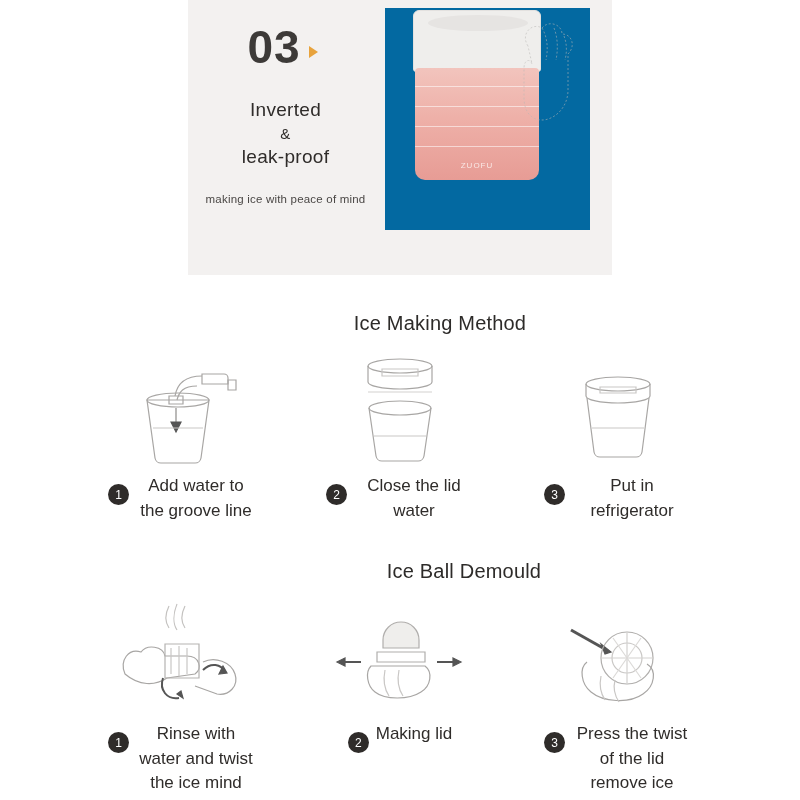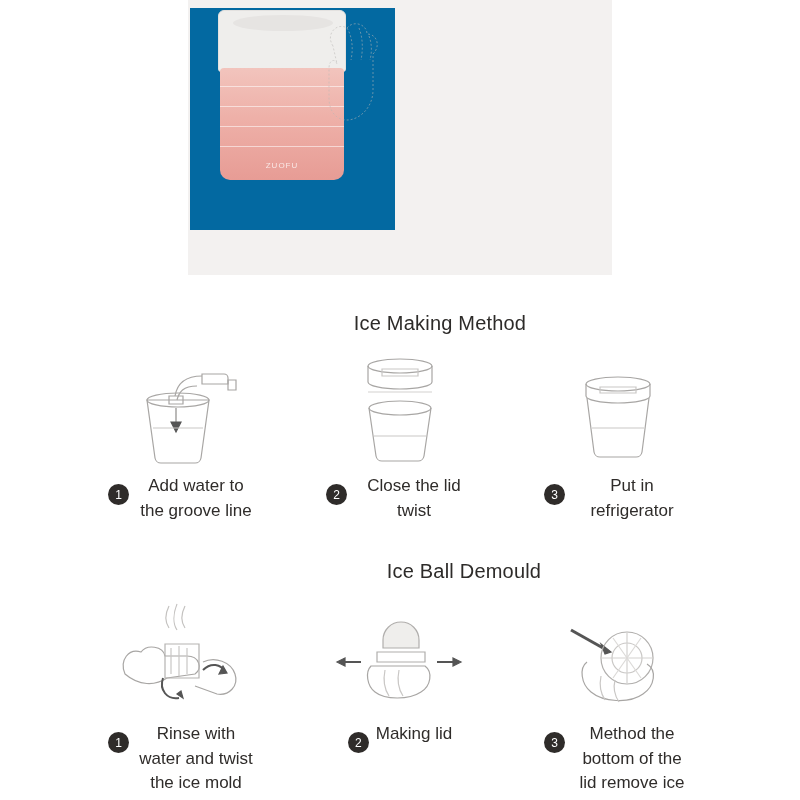--- a/index.html
+++ b/index.html
@@ -212,20 +212,32 @@
     color: #2f2c2a;
     text-align: center;
     max-width: 120px;
   }
   svg.art { position: absolute; left: 0; top: 0; width: 100%; height: 100%; }
 </style>
 </head>
 <body>
 
 <div class="feature-panel">
+  <div class="feature-left">
+    <div class="feature-number-row">
+      <div class="feature-number">03</div>
+      <div class="feature-arrow"></div>
+    </div>
+    <div class="feature-title">
+      <span>Inverted</span>
+      <span class="amp">&amp;</span>
+      <span>leak-proof</span>
+    </div>
+    <div class="feature-sub">making ice with peace of mind</div>
+  </div>
 
   <div class="feature-right">
     <div class="photo">
       <div class="cup-photo">
         <div class="cup-lid">
           <div class="cup-lid-top"></div>
         </div>
         <div class="cup-body">
           <div class="cup-ring" style="top:18px"></div>
           <div class="cup-ring" style="top:38px"></div>
@@ -278,21 +290,21 @@
         <path d="M43 14 v16 a32 7 0 0 0 64 0 v-16"></path>
         <path d="M57 17 h36 v7 h-36 z" stroke="#c9c7c5"></path>
         <path d="M43 40 h64" stroke="#d3d1cf"></path>
         <ellipse cx="75" cy="56" rx="31" ry="7"></ellipse>
         <path d="M44 56 l7 48 a6 6 0 0 0 6 5 h36 a6 6 0 0 0 6 -5 l7 -48"></path>
         <path d="M49 84 h52" stroke="#c9c7c5"></path>
       </svg>
     </div>
     <div class="step-caption">
       <div class="step-badge">2</div>
-      <div class="step-text">Close the lid twist</div>
+      <div class="step-text">Close the lid water</div>
     </div>
   </div>
 
   <div class="step">
     <div class="step-art">
       <svg class="art" viewBox="0 0 150 118" fill="none" stroke="#a8a6a4" stroke-width="1.2">
         <ellipse cx="75" cy="32" rx="32" ry="7"></ellipse>
         <path d="M43 32 v12 a32 7 0 0 0 64 0 v-12"></path>
         <path d="M57 35 h36 v6 h-36 z" stroke="#c9c7c5"></path>
         <path d="M44 46 l7 54 a6 6 0 0 0 6 5 h36 a6 6 0 0 0 6 -5 l7 -54"></path>
@@ -322,21 +334,21 @@
         <path d="M64 48 v26 M72 46 v30 M80 48 v26" stroke="#c9c7c5"></path>
         <path d="M96 62 C 108 56, 124 62, 128 74 C 132 86, 122 96, 110 94 L 88 86"></path>
         <path d="M56 78 C 52 90, 60 100, 72 98" stroke="#555" stroke-width="2"></path>
         <path d="M70 94 l6 4 l-2 -7 z" fill="#555" stroke="#555"></path>
         <path d="M96 70 C 104 62, 114 64, 118 72" stroke="#555" stroke-width="2"></path>
         <path d="M116 66 l4 7 l-8 1 z" fill="#555" stroke="#555"></path>
       </svg>
     </div>
     <div class="step-caption">
       <div class="step-badge">1</div>
-      <div class="step-text">Rinse with water and twist the ice mold</div>
+      <div class="step-text">Rinse with water and twist the ice mind</div>
     </div>
   </div>
 
   <div class="step">
     <div class="step-art">
       <svg class="art" viewBox="0 0 150 118" fill="none" stroke="#a8a6a4" stroke-width="1.2">
         <path d="M58 40 a18 18 0 0 1 36 0 v8 h-36 z" fill="#efeeec" stroke="#b0aeac"></path>
         <path d="M52 52 h48 v10 h-48 z" stroke="#b0aeac"></path>
         <path d="M46 66 C 40 72, 42 86, 50 92 C 60 100, 84 100, 96 92 C 106 86, 108 72, 100 66 Z"></path>
         <path d="M60 70 C 58 80, 60 90, 64 96" stroke="#c9c7c5"></path>
@@ -362,17 +374,17 @@
         <circle cx="84" cy="58" r="15" stroke="#c9c7c5"></circle>
         <path d="M84 32 v52 M58 58 h52" stroke="#d3d1cf"></path>
         <path d="M70 38 l28 40 M98 38 l-28 40" stroke="#dcdad8"></path>
         <path d="M44 62 C 36 68, 38 84, 48 92 C 60 102, 86 104, 100 94 C 112 86, 114 70, 104 64"></path>
         <path d="M58 76 C 56 86, 58 94, 62 100" stroke="#c9c7c5"></path>
         <path d="M72 80 C 70 88, 72 96, 76 102" stroke="#c9c7c5"></path>
       </svg>
     </div>
     <div class="step-caption">
       <div class="step-badge">3</div>
-      <div class="step-text">Method the bottom of the lid remove ice</div>
+      <div class="step-text">Press the twist of the lid remove ice</div>
     </div>
   </div>
 
 </div>
 
 </body></html>

